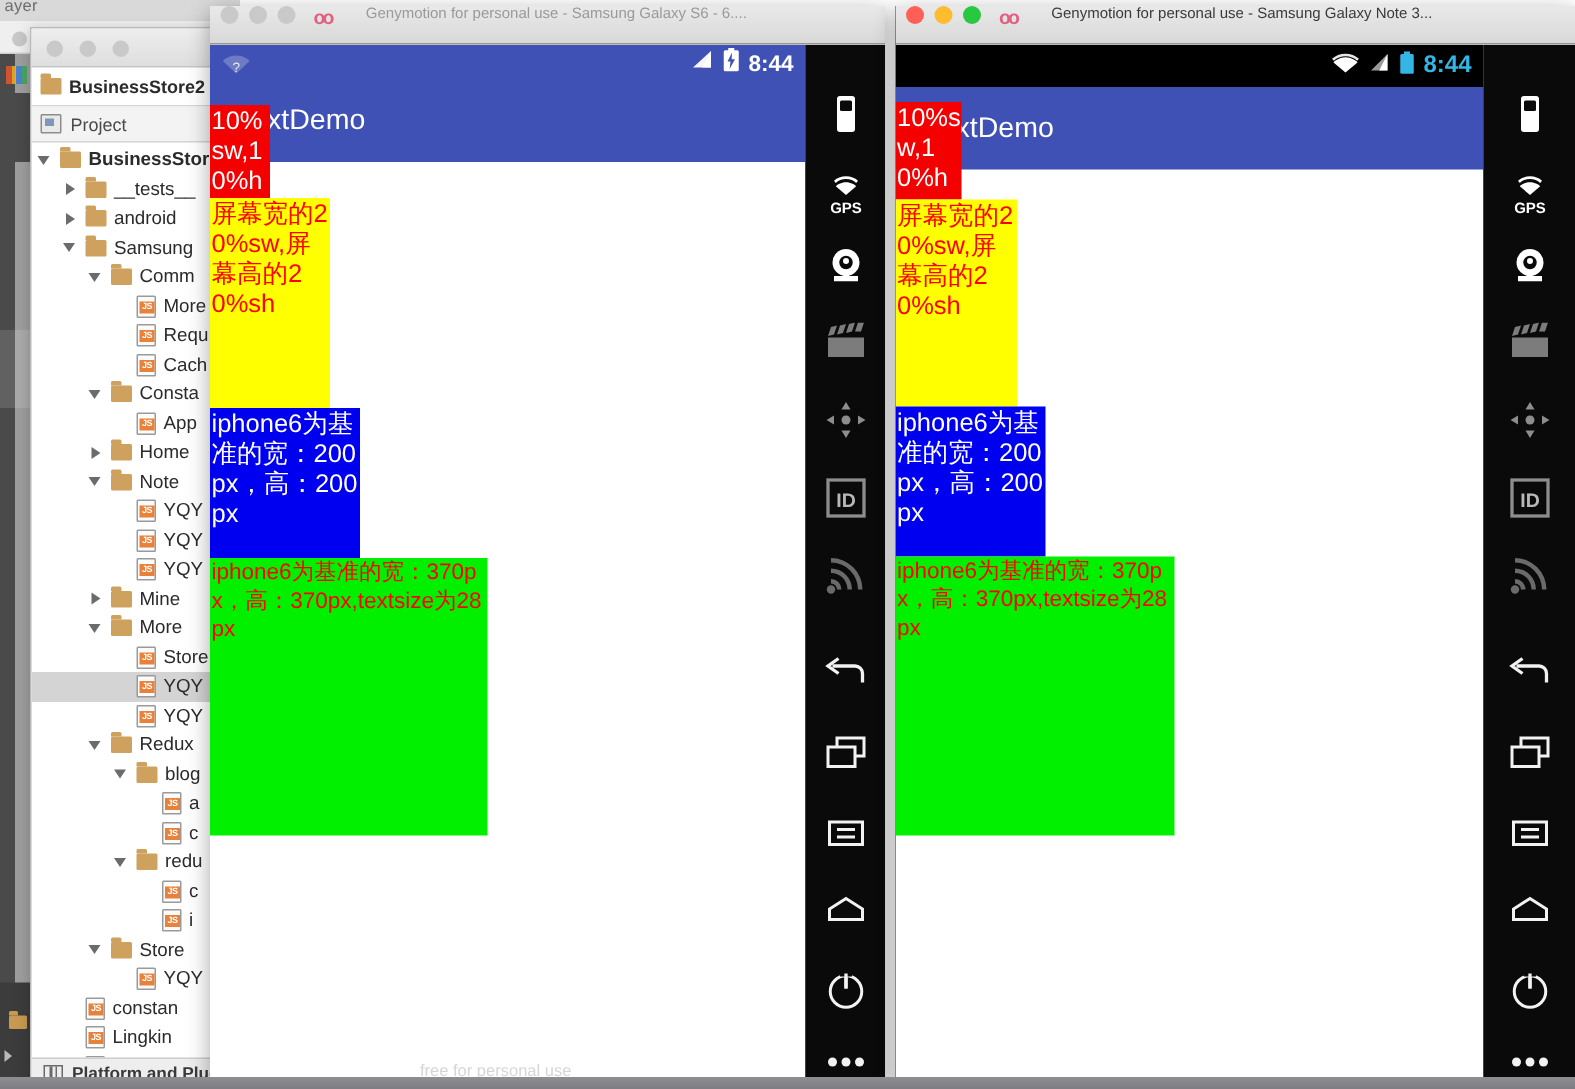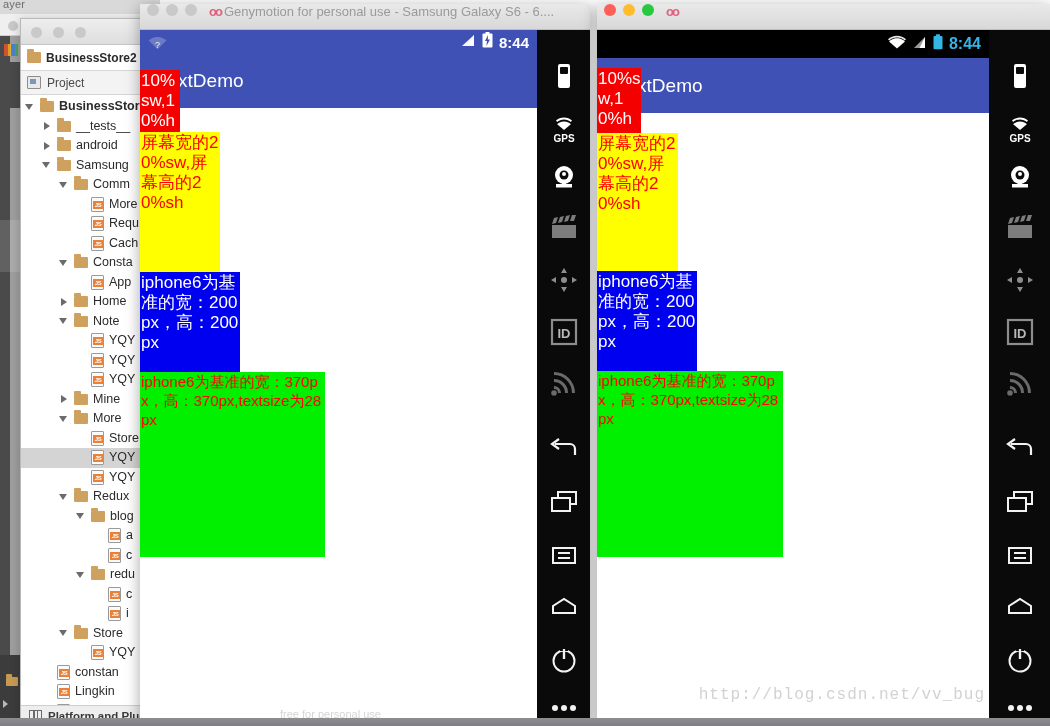--- a/index.html
+++ b/index.html
@@ -160,21 +160,21 @@
     border-bottom:1px solid #bdbdbd;
     display:flex; align-items:flex-start;
   }
   .emu-title .tdot { width:12px; height:12px; border-radius:50%; margin-left:7px; flex:none; }
   .emu-title.inactive .tdot { background:#c9c9c9; }
   .gm-logo {
     margin-left:12px; flex:none;
     font-size:13px; letter-spacing:-2px; color:#e0607f; font-weight:bold;
   }
   .emu-title-text {
-    margin-left:3px; font-size:13px; white-space:nowrap; overflow:hidden;
+    margin-left:23px; font-size:10px; white-space:nowrap; overflow:hidden;
   }
   .emu-title.inactive .emu-title-text { color:#9a9a9a; }
   .emu-title.active .emu-title-text { color:#3a3a3a; }
 
   .emu-body { position:relative; display:flex; }
   .screen { position:relative; background:#fff; overflow:hidden; }
 
   .statusbar {
     position:relative; height:24px; display:flex; align-items:center;
     justify-content:flex-end; padding-right:8px; gap:6px;
@@ -592,20 +592,21 @@
         </div>
     </div>
   </div>
 
   <div class="emu" id="emu-right" style="left:597px; top:4px; width:453px; height:722px;">
     <div class="emu-title active">
       <span class="tdot" style="background:#ff5f57"></span>
       <span class="tdot" style="background:#febc2e"></span>
       <span class="tdot" style="background:#28c840"></span>
       <span class="gm-logo">oo</span>
+      <span class="emu-title-text">Genymotion for personal use - Samsung Galaxy Note 3...</span>
     </div>
 
     <div class="emu-body" style="height:696px;">
       <div class="screen" id="screen-right" style="width:392px; height:696px;">
 
         <div class="statusbar" id="sb-right" style="background:#000000; height:28px;">
           <span>
             <svg width="18" height="14" viewBox="0 0 18 14">
               <path d="M9 3.2 C5.1 3.2 2 5.4 1 6.6 L9 13.4 L17 6.6 C16 5.4 12.9 3.2 9 3.2 Z" fill="#ffffff"></path>
               <path d="M0 4.2 C2.3 2 5.5 0.8 9 0.8 C12.5 0.8 15.7 2 18 4.2 L16.8 5.5 C14.8 3.6 12 2.5 9 2.5 C6 2.5 3.2 3.6 1.2 5.5 Z" fill="#ffffff" opacity=".9"></path>
@@ -639,21 +640,20 @@
         </div>
 
         <div class="box" style="left:0px; top:241px; width:100px; height:100px; background:#0000f0; color:#ffffff; font-size:17px; padding:1px 0 0 1px;">
           <span>iphone6为基准的宽：200px，高：200px</span>
         </div>
 
         <div class="box" style="left:0px; top:341px; width:186px; height:186px; background:#00f000; color:#ff0000; font-size:15px; padding:1px 0 0 1px; line-height:1.25;">
           <span>iphone6为基准的宽：370px，高：370px,textsize为28px</span>
         </div>
 
-        <div class="watermark">http://blog.csdn.net/vv_bug</div>
       </div>
 
       <div class="devbar" id="devbar-right" style="width:61px; height:696px;">
           <div class="devbtn" style="top: 26px;">
             <svg width="20" height="28" viewBox="0 0 20 28">
               <rect x="4" y="2" width="12" height="24" rx="2" fill="#fff"></rect>
               <rect x="6" y="5" width="8" height="7" rx="1" fill="#0a0a0a"></rect>
             </svg>
           </div>
           <div class="devbtn" style="top: 78px;">

